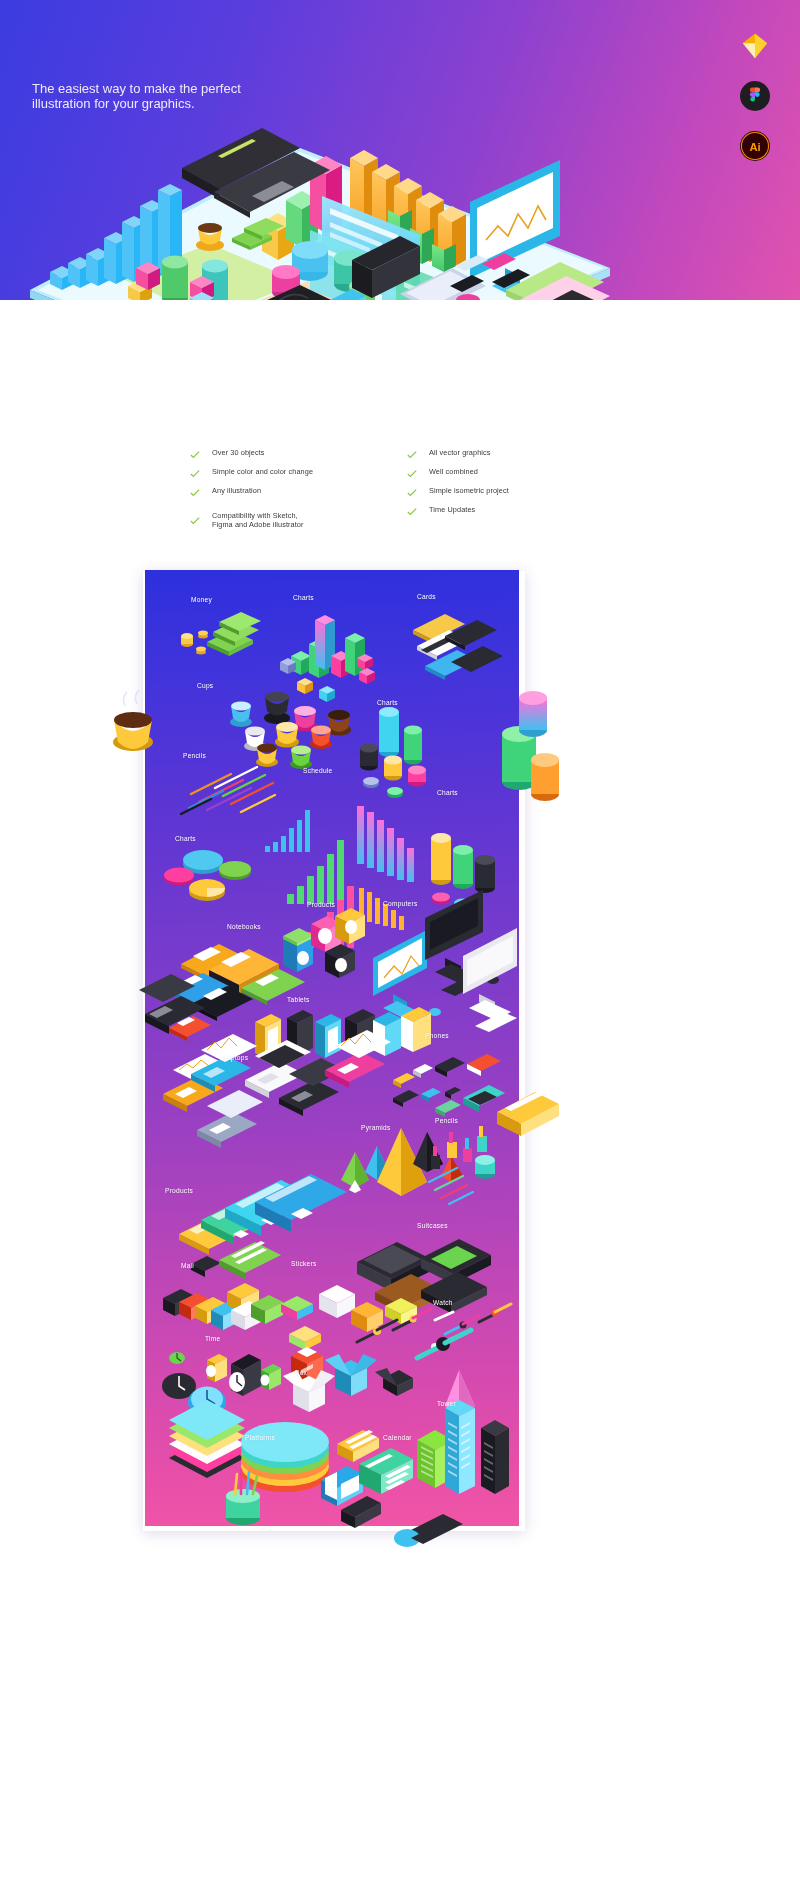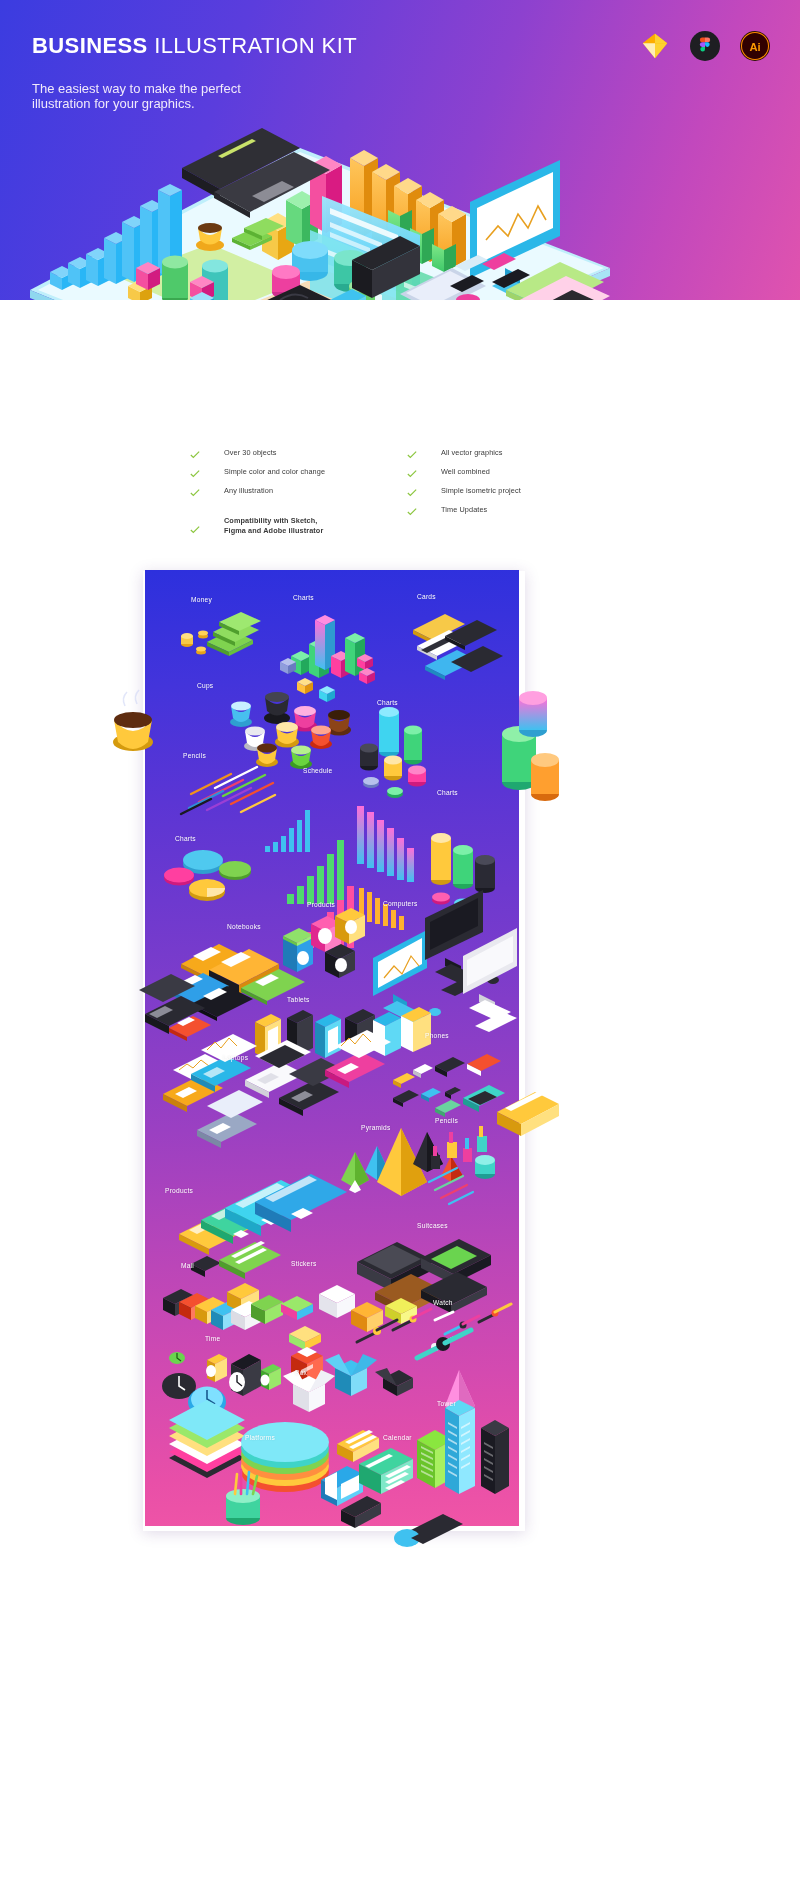--- a/index.html
+++ b/index.html
@@ -30,43 +30,43 @@
     font-weight: 300; z-index: 6; white-space: nowrap;
   }
   .hero-title b { font-weight: 700; }
   .hero-sub {
     position: absolute; left: 32px; top: 81px;
     font-size: 13px; line-height: 15px; color: #f0e9fb;
     font-weight: 400; z-index: 6;
   }
   .app-icons {
     position: absolute; right: 30px; top: 31px;
-    display: flex; gap: 20px; align-items: center; z-index: 7;
+    display: flex; gap: 20px; align-items: center; z-index: 7; flex-direction: column;
   }
   .app-icon { width: 30px; height: 30px; position: relative; }
   .app-icon svg { display:block; width:30px; height:30px; }
 
   
   .scene { position: absolute; left: 0; top: 0; width: 800px; height: 460px; z-index: 4; }
 
   
   .features {
     position: absolute; left: 0; top: 448px;
     width: 800px; padding: 0;
   }
   .feat-grid {
     width: 420px; margin: 0 auto;
     display: grid; grid-template-columns: 1fr 1fr; column-gap: 14px;
   }
   .feat-col { display: flex; flex-direction: column; }
   .feat-item {
-    display: flex; align-items: flex-start; gap: 24px;
+    display: flex; align-items: flex-start; gap: 12px;
     height: 19px; margin-bottom: 0;
   }
-  .feat-item.tall { height: 30px; align-items: flex-end; font-weight: bold; }
+  .feat-item.tall { height: 30px; align-items: center; }
   .check {
     flex: 0 0 auto; width: 10px; height: 10px; margin-top: 2px;
   }
   .check svg { display:block; }
   .feat-label {
     font-size: 7.3px; line-height: 9.5px; color: #3a3a3a; letter-spacing: .1px;
   }
 
   
   .catalog-wrap {
@@ -90,23 +90,20 @@
     letter-spacing: .25px; white-space: nowrap;
     text-shadow: 0 0 2px rgba(0,0,0,.15);
   }
 </style>
 </head>
 <body>
 
 <div class="hero">
   <div class="hero-clip"></div>
 
-  <div class="hero-title">
-    <b>BUSINESS</b><span> ILLUSTRATION KIT</span>
-  </div>
 
   <div class="hero-sub">
     <div>The easiest way to make the perfect</div>
     <div>illustration for your graphics.</div>
   </div>
 
   <div class="app-icons">
     <div class="app-icon">
       <svg viewBox="0 0 32 32">
         <polygon points="16,3 29,13 16,29 3,13" fill="#fdb300"></polygon>

